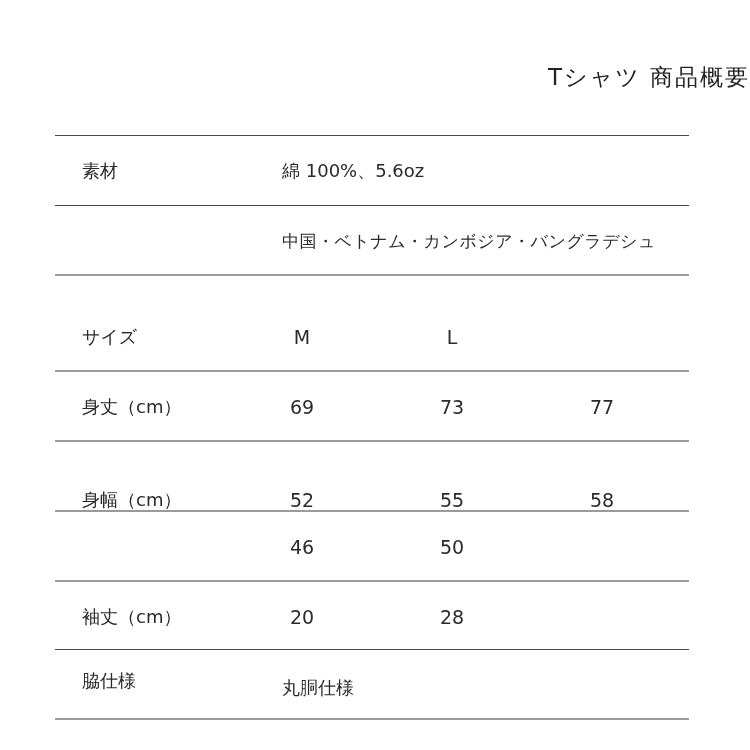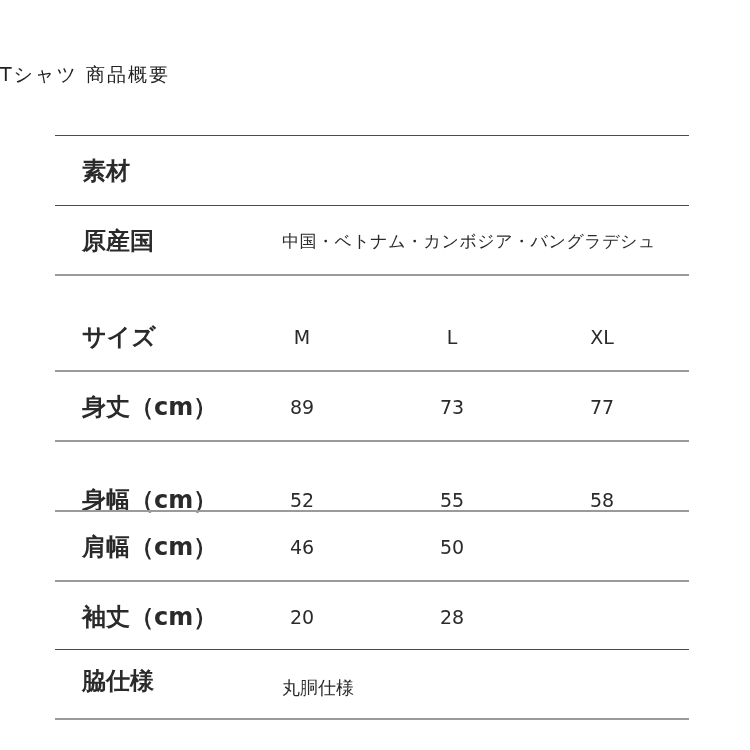--- a/index.html
+++ b/index.html
@@ -3,33 +3,33 @@
   <meta charset="utf-8">
   <style>
     html, body { margin: 0; padding: 0; background: #ffffff; }
     body {
       width: 750px; height: 750px; position: relative; overflow: hidden;
       font-family: "DejaVu Sans", "Liberation Sans", sans-serif;
       color: #2a2a2a;
     }
     .title {
       position: absolute; top: 62px; left: 0; width: 750px;
-      text-align: left; font-size: 19px; letter-spacing: 2px; color: #222;
+      text-align: right; font-size: 23px; letter-spacing: 2px; color: #222;
     }
     .rule {
       position: absolute; left: 55px; width: 634px; height: 1px;
     }
     .rule.dark { background: #4a4a4a; }
     .rule.gray { background: #9a9a9a; height: 2px; }
     .row {
       position: absolute; left: 55px; width: 634px; height: 70px;
     }
     .row .label {
       position: absolute; left: 27px; top: 0; height: 100%;
-      display: flex; align-items: center; font-size: 24px; color: #2a2a2a; font-weight: bold;
+      display: flex; align-items: center; font-size: 18px; color: #2a2a2a;
     }
     .row .value {
       position: absolute; left: 227px; top: 0; height: 100%;
       display: flex; align-items: center; font-size: 18px; color: #2a2a2a;
       white-space: nowrap;
     }
     .row .value.small { font-size: 17px; letter-spacing: 0.5px; }
     .row .cell {
       position: absolute; top: 0; height: 100%; width: 80px;
       display: flex; align-items: center; justify-content: center;
@@ -41,60 +41,58 @@
   </style>
 </head>
 <body>
 
 <div class="title">Tシャツ 商品概要</div>
 
 <div class="rule dark" style="top:135px"></div>
 
 <div class="row" style="top:136px">
   <span class="label">素材</span>
+  <span class="value">綿 100%、5.6oz</span>
 </div>
 
 <div class="rule dark" style="top:205px"></div>
 
 <div class="row" style="top:206px">
-  <span class="label">原産国</span>
   <span class="value small">中国・ベトナム・カンボジア・バングラデシュ</span>
 </div>
 
 <div class="rule gray" style="top:274px"></div>
 
 <div class="row" style="top:302px">
   <span class="label">サイズ</span>
   <span class="cell c1">M</span>
   <span class="cell c2">L</span>
-  <span class="cell c3">XL</span>
 </div>
 
 <div class="rule gray" style="top:370px"></div>
 
 <div class="row" style="top:372px">
   <span class="label">身丈（cm）</span>
-  <span class="cell c1">89</span>
+  <span class="cell c1">69</span>
   <span class="cell c2">73</span>
   <span class="cell c3">77</span>
 </div>
 
 <div class="rule gray" style="top:440px"></div>
 
 <div class="row" style="top:465px">
   <span class="label">身幅（cm）</span>
   <span class="cell c1">52</span>
   <span class="cell c2">55</span>
   <span class="cell c3">58</span>
 </div>
 
 <div class="rule gray" style="top:510px"></div>
 
 <div class="row" style="top:512px">
-  <span class="label">肩幅（cm）</span>
   <span class="cell c1">46</span>
   <span class="cell c2">50</span>
 </div>
 
 <div class="rule gray" style="top:580px"></div>
 
 <div class="row" style="top:582px">
   <span class="label">袖丈（cm）</span>
   <span class="cell c1">20</span>
   <span class="cell c2">28</span>

